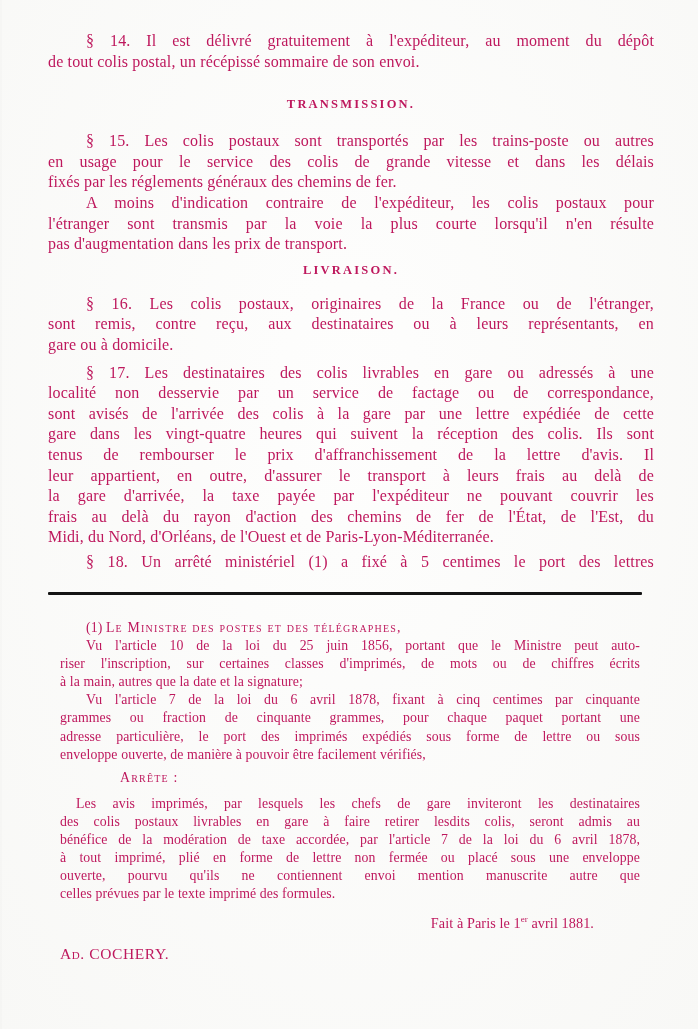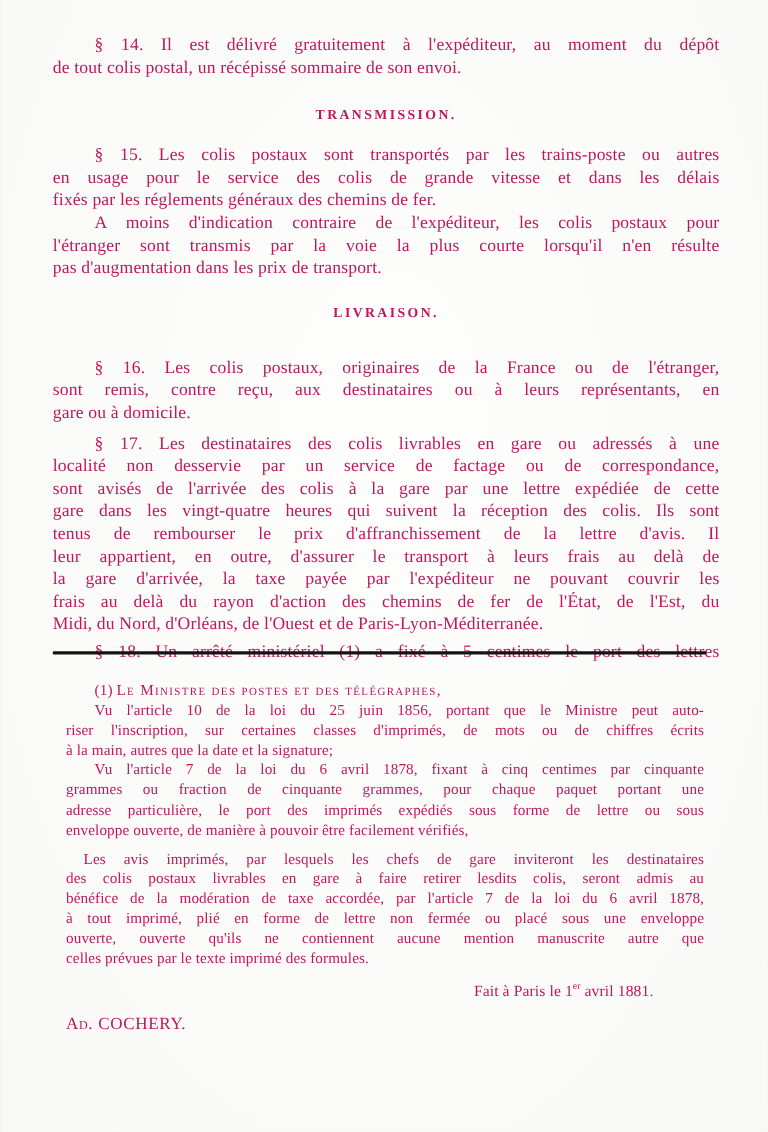--- a/index.html
+++ b/index.html
@@ -37,23 +37,23 @@
   .para .ln.first{ text-indent:38px; }
 
   .section-heading{
     text-align:center;
     font-size:12.5px;
     font-weight:bold;
     letter-spacing:2.2px;
     line-height:15px;
   }
   .h-trans{ margin-top:25px; }
-  .h-livr{ margin-top:22px; }
+  .h-livr{ margin-top:8px; }
   .p15{ margin-top:19px; }
-  .p16{ margin-top:33px; }
+  .p16{ margin-top:16px; }
   .p17{ margin-top:7px; }
   .p18{ margin-top:4px; }
 
   .footnote-rule{
     position:absolute;
     left:48px; top:592px;
     width:594px; height:2.5px;
     background:#141414;
     border-radius:1px;
   }
@@ -161,27 +161,30 @@
         <div class="ln end">à la main, autres que la date et la signature;</div>
       </div>
 
     <div class="fnpara">
         <div class="ln first">Vu l'article 7 de la loi du 6 avril 1878, fixant à cinq centimes par cinquante</div>
         <div class="ln">grammes ou fraction de cinquante grammes, pour chaque paquet portant une</div>
         <div class="ln">adresse particulière, le port des imprimés expédiés sous forme de lettre ou sous</div>
         <div class="ln end">enveloppe ouverte, de manière à pouvoir être facilement vérifiés,</div>
       </div>
 
+    <div class="arrete-line">
+      <span class="smallcaps">Arrête :</span>
+    </div>
 
     <div class="fnpara avis">
         <div class="ln first">Les avis imprimés, par lesquels les chefs de gare inviteront les destinataires</div>
         <div class="ln">des colis postaux livrables en gare à faire retirer lesdits colis, seront admis au</div>
         <div class="ln">bénéfice de la modération de taxe accordée, par l'article 7 de la loi du 6 avril 1878,</div>
         <div class="ln">à tout imprimé, plié en forme de lettre non fermée ou placé sous une enveloppe</div>
-        <div class="ln">ouverte, ouverte qu'ils ne contiennent aucune mention manuscrite autre que</div>
+        <div class="ln">ouverte, pourvu qu'ils ne contiennent envoi mention manuscrite autre que</div>
         <div class="ln end">celles prévues par le texte imprimé des formules.</div>
       </div>
 
     <div class="date-line">
       <span>Fait à Paris le 1</span><sup>er</sup><span> avril 1881.</span>
     </div>
 
     <div class="signature-line">
       <span class="smallcaps">Ad.</span><span> COCHERY.</span>
     </div>

